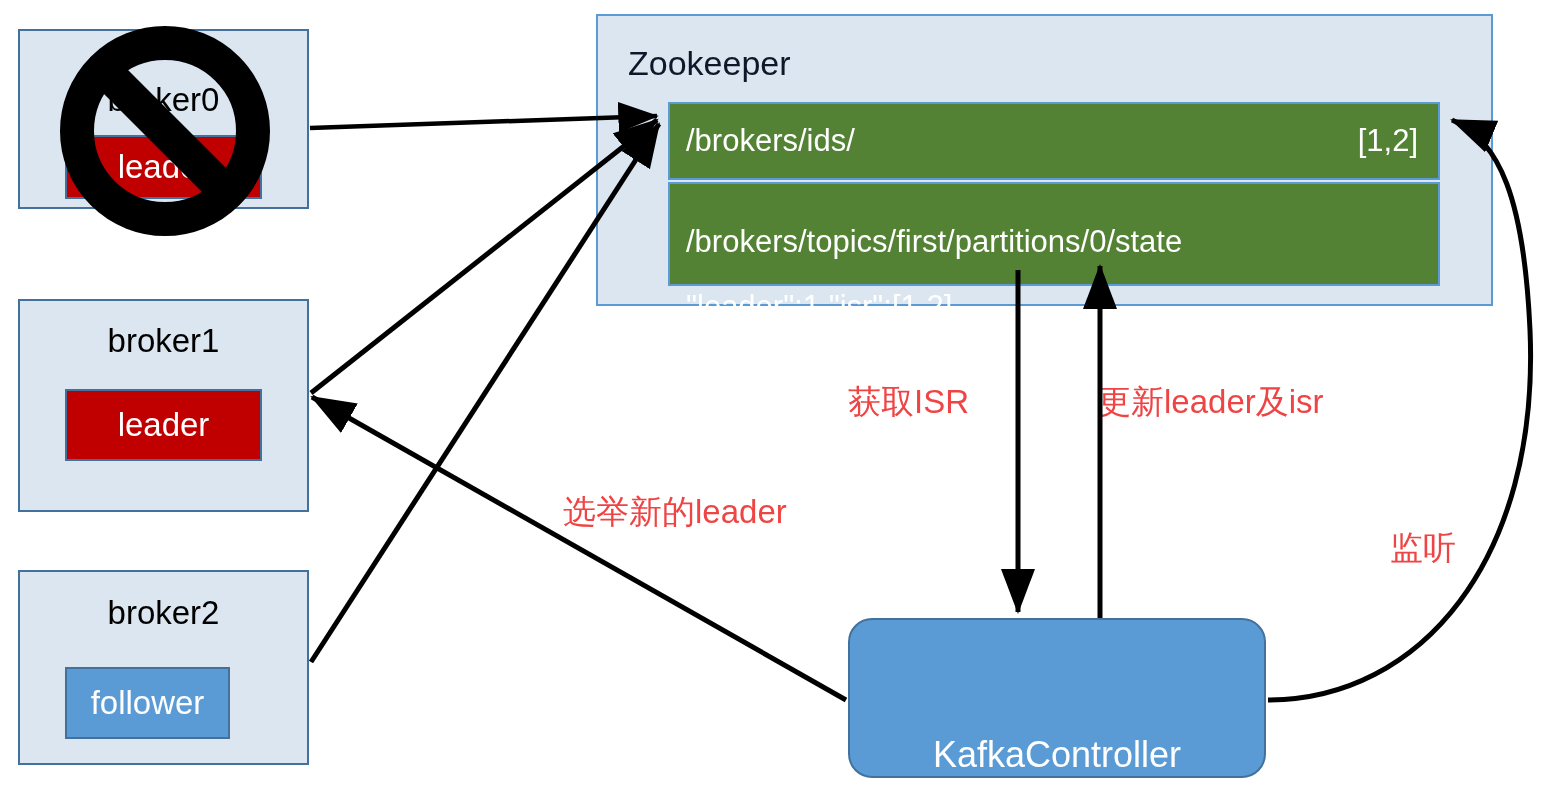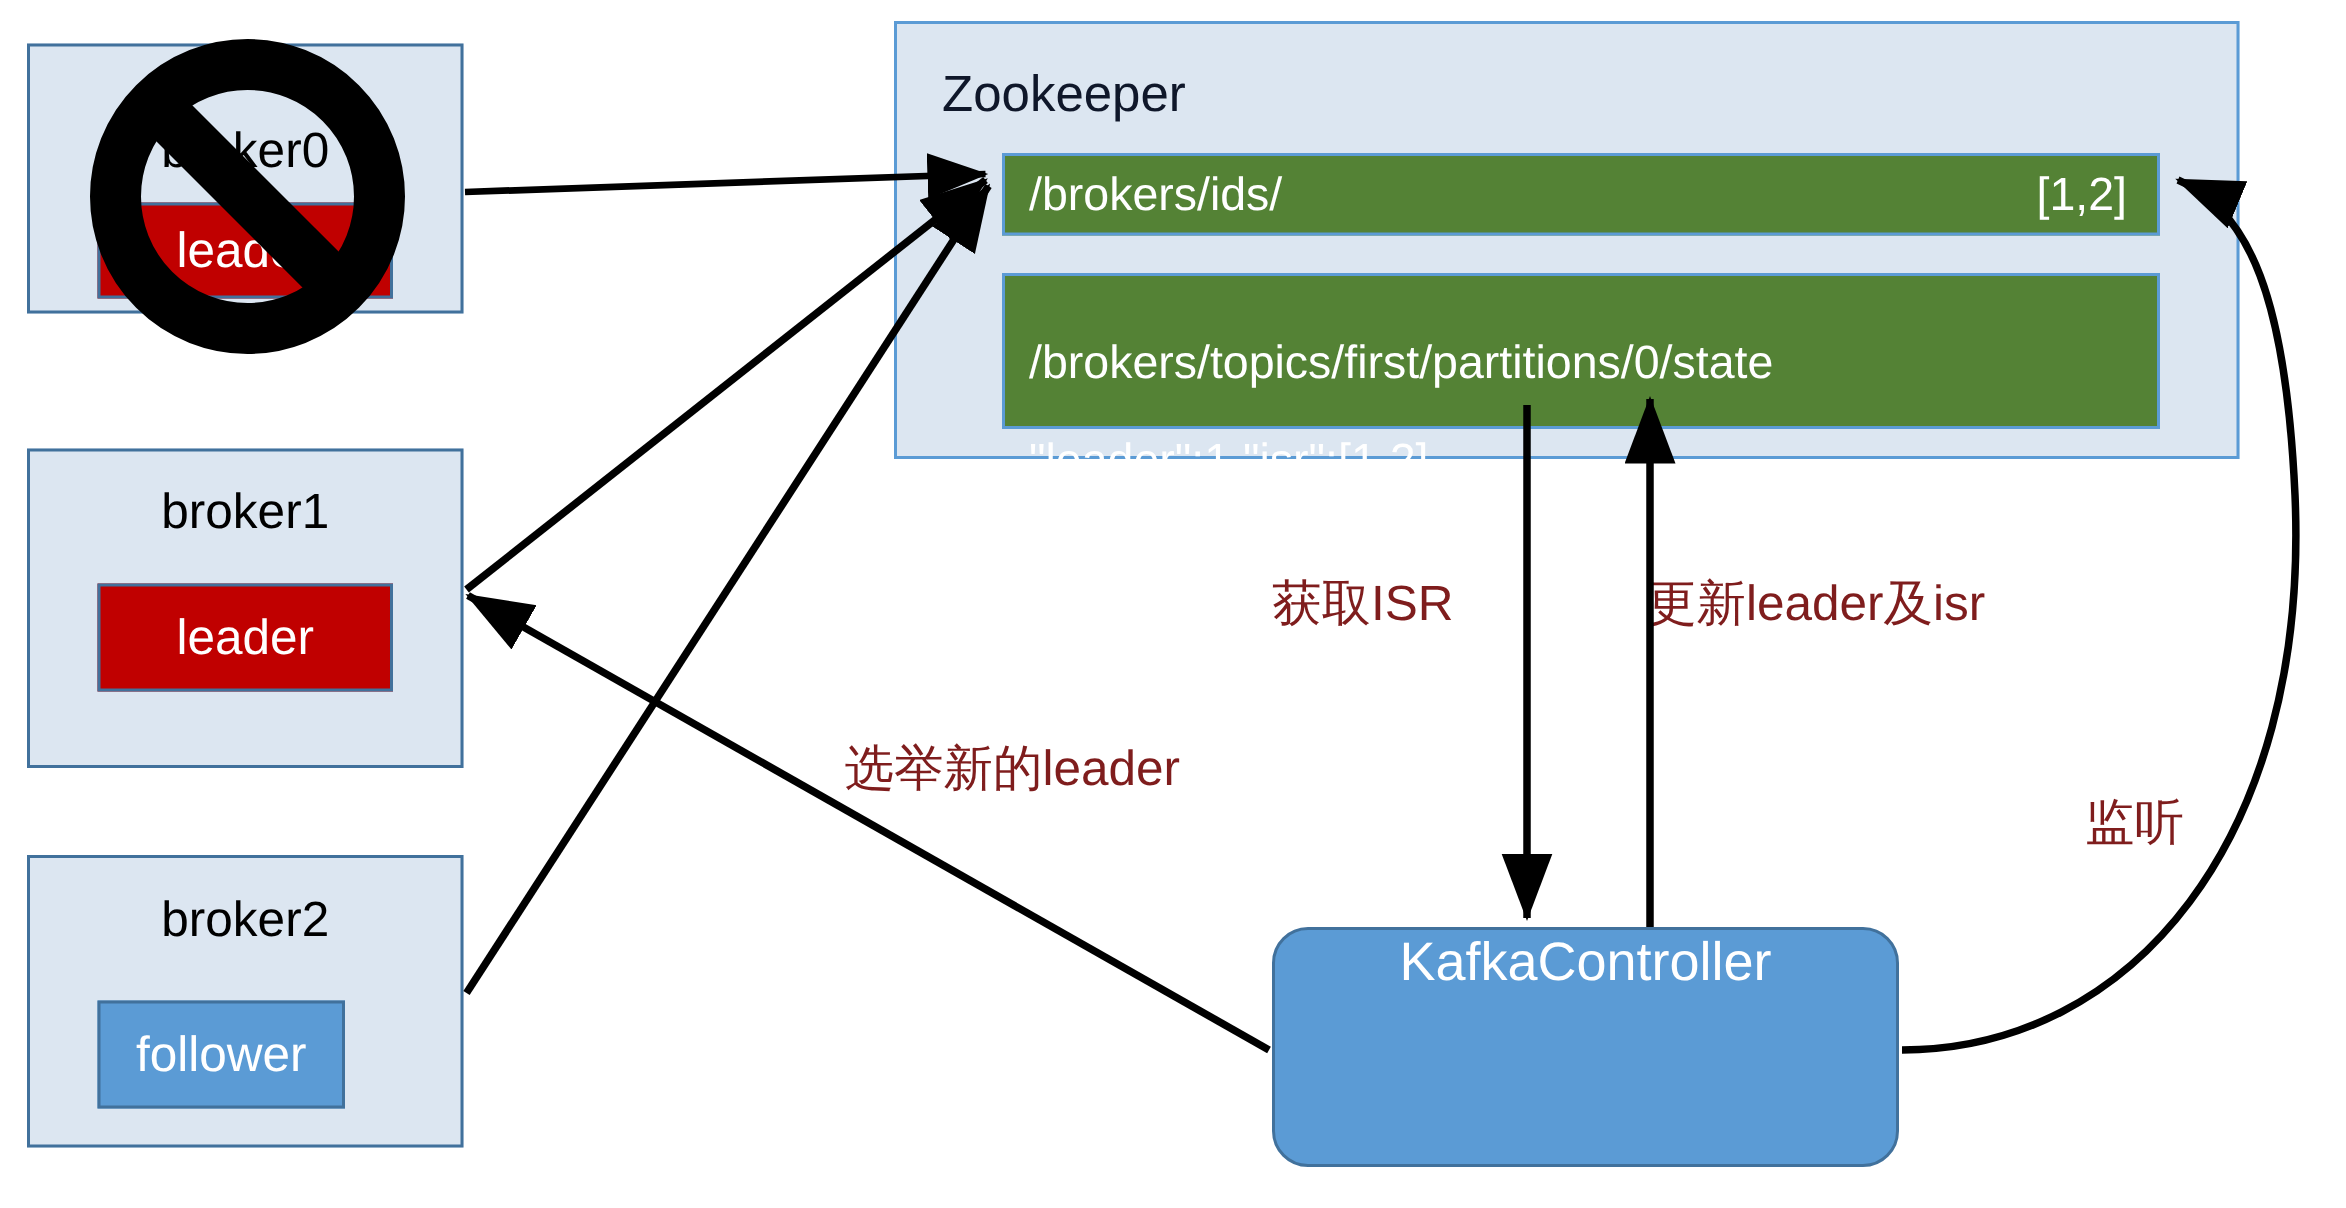--- a/index.html
+++ b/index.html
@@ -19,36 +19,36 @@
   .role-leader{background:#c00000;border:2px solid #41719c;}
   .role-follower{background:#5b9bd5;border:2px solid #41719c;}
 
   
   #zk-panel{position:absolute;left:596px;top:14px;width:897px;height:292px;
             background:#dce6f1;border:2px solid #5b9bd5;box-sizing:border-box;}
   #zk-title{position:absolute;left:30px;top:30px;font-size:34px;color:#0f172a;
             line-height:1;white-space:nowrap;}
   .znode{position:absolute;background:#548235;border:2px solid #5b9bd5;
          box-sizing:border-box;color:#fff;font-size:31px;}
-  #znode-ids{left:70px;top:86px;width:772px;height:55px;}
+  #znode-ids{left:70px;top:86px;width:772px;height:78px;}
   #znode-ids .zn-path{position:absolute;left:16px;top:50%;transform:translateY(-50%);
                       white-space:nowrap;}
   #znode-ids .zn-val{position:absolute;right:20px;top:50%;transform:translateY(-50%);
                      white-space:nowrap;}
   #znode-state{left:70px;top:166px;width:772px;height:104px;padding:12px 16px;}
   #znode-state .zn-line{line-height:1.22;white-space:nowrap;margin-top:27px;}
 
   
   #kafka-controller{position:absolute;left:848px;top:618px;width:418px;height:160px;
                     background:#5b9bd5;border:2px solid #41719c;border-radius:24px;
-                    box-sizing:border-box;display:flex;align-items:flex-start;
+                    box-sizing:border-box;display:flex;align-items:flex-end;
                     justify-content:center;color:#fff;font-size:36px;}
 
   
-  .edge-label{position:absolute;font-size:33px;color:#7f1d1d;white-space:nowrap;
+  .edge-label{position:absolute;font-size:33px;color:#ef4444;white-space:nowrap;
               line-height:1;}
   #label-get-isr{left:848px;top:385px;}
   #label-update{left:1098px;top:385px;}
   #label-elect{left:563px;top:495px;}
   #label-watch{left:1390px;top:508px;margin-top:23px;}
 
   
   svg.overlay{position:absolute;left:0;top:0;width:1564px;height:805px;
               pointer-events:none;}
   #ban-layer{z-index:5;}

